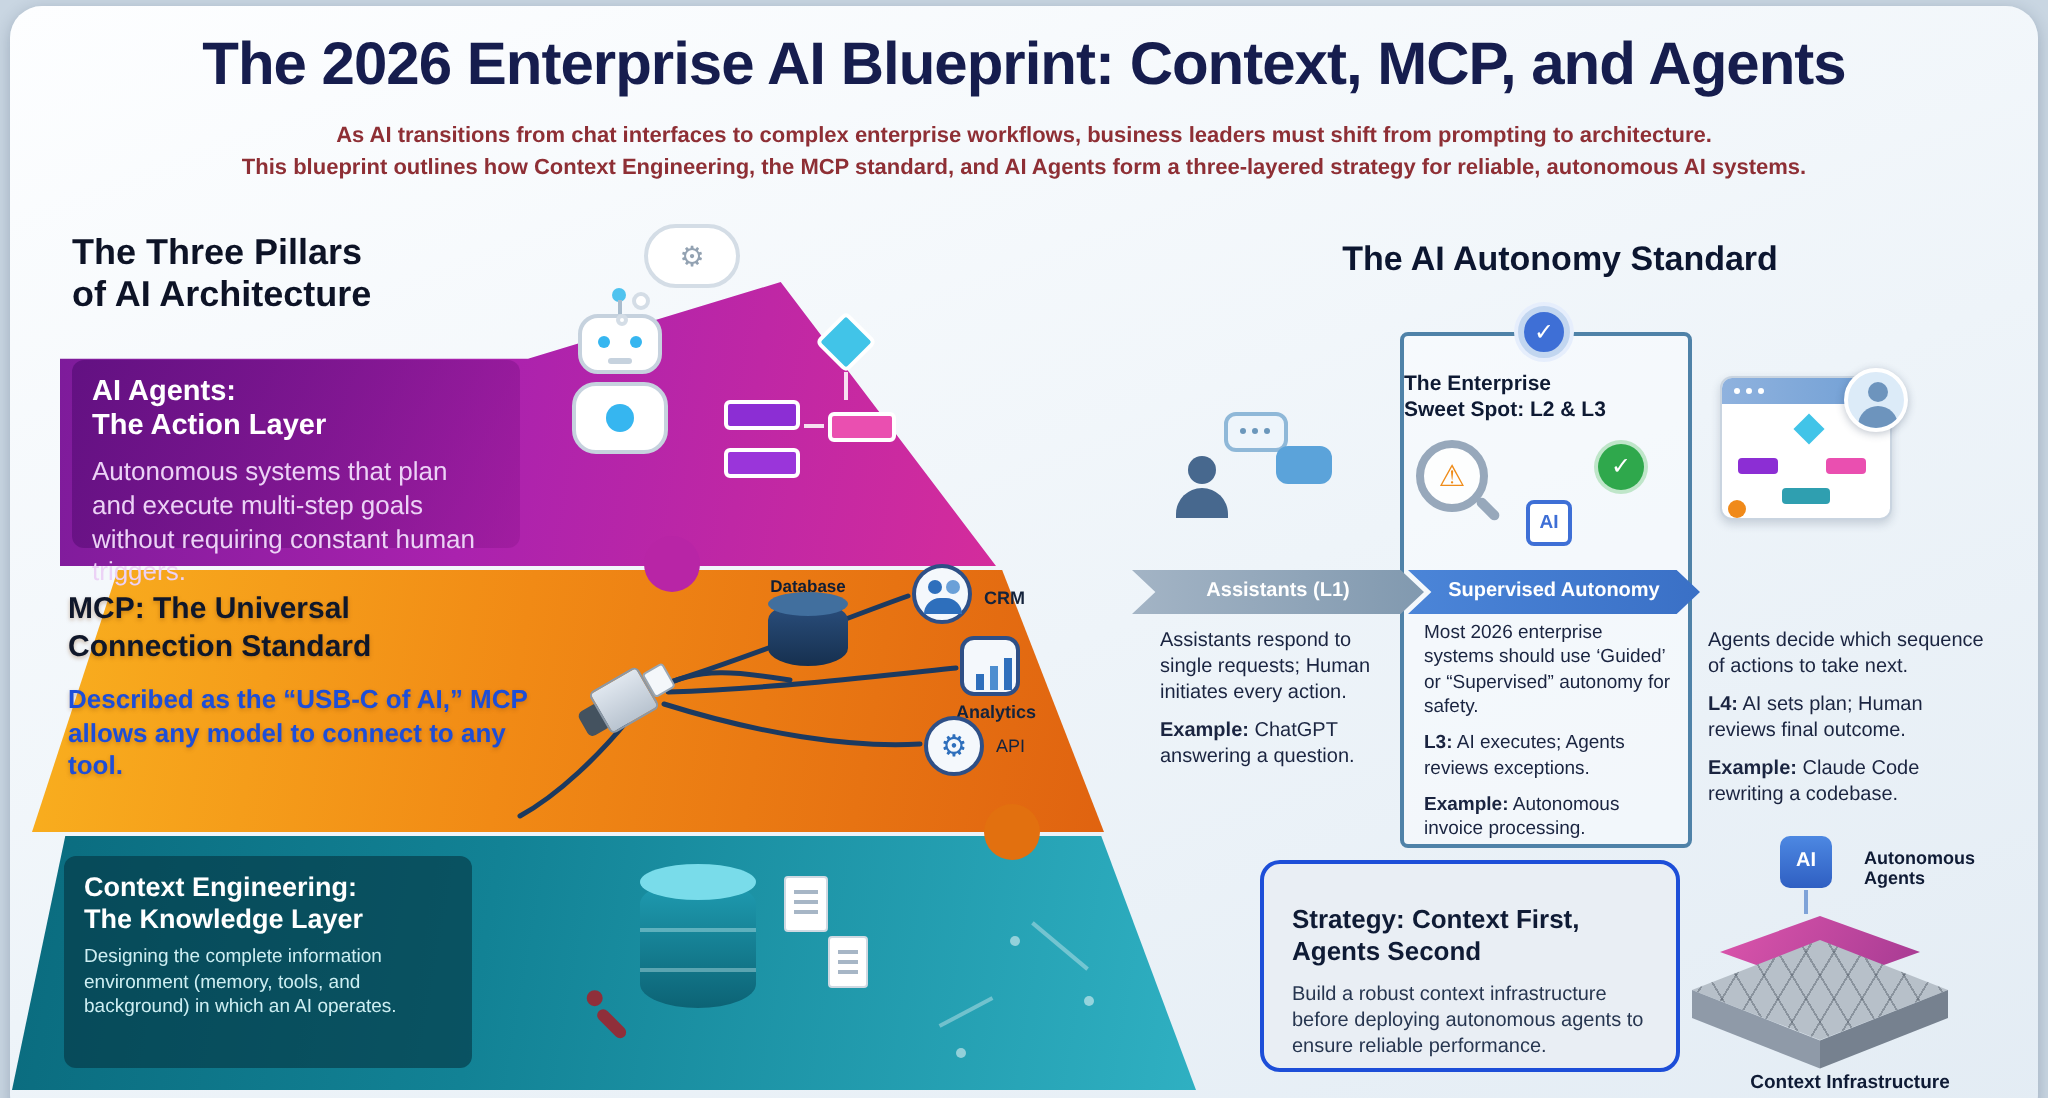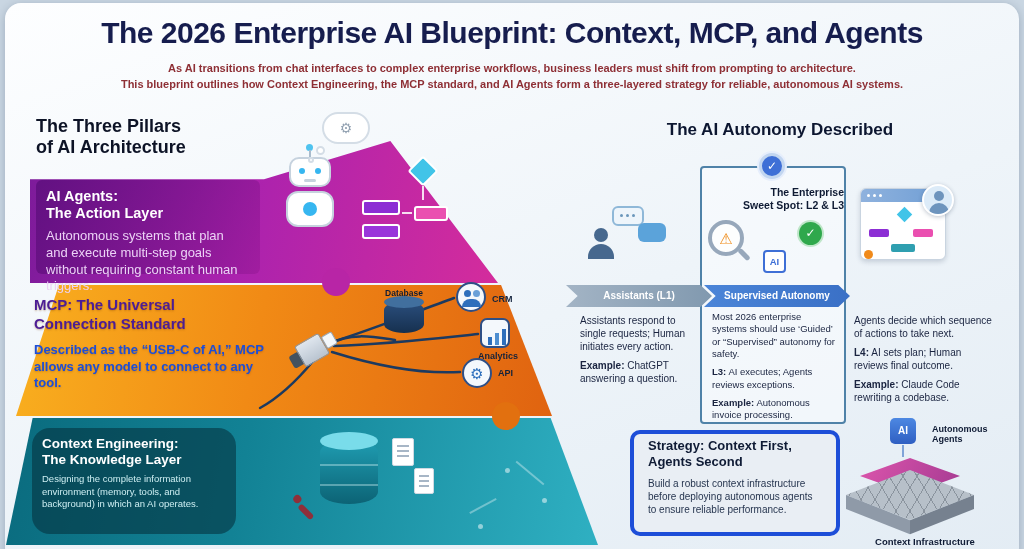--- a/index.html
+++ b/index.html
@@ -30,25 +30,25 @@
     clip-path:polygon(4.5% 0,92% 0,100% 100%,0 100%);
     background:linear-gradient(100deg,#0a6b7e,#128295 40%,#2fb0c2 100%)}
 
   
   #band1-box{left:36px;top:180px;width:224px;height:94px;border-radius:6px;z-index:10;padding:8px 10px;
     background:linear-gradient(115deg,rgba(96,16,128,.92),rgba(150,24,150,.55))}
   #band1-box .t{font-size:14.5px;font-weight:800;color:#fff;line-height:1.2}
   #band1-box .p{margin-top:5px;font-size:13px;color:#ecd2f6;line-height:1.3;width:196px}
 
   
-  #band2-title{left:34px;top:296px;z-index:10;font-size:15px;font-weight:800;color:#4c1d95;line-height:1.25;text-shadow:0 1px 2px rgba(120,60,0,.35)}
+  #band2-title{left:34px;top:296px;z-index:10;font-size:15px;font-weight:800;color:#0f172a;line-height:1.25;text-shadow:0 1px 2px rgba(120,60,0,.35)}
   #band2-body{left:34px;top:342px;width:238px;z-index:10;font-size:13px;font-weight:700;color:#1d4ed8;line-height:1.28;text-shadow:0 1px 2px rgba(120,60,0,.3)}
 
   
-  #band3-box{left:32px;top:428px;width:204px;height:106px;border-radius:18px;z-index:10;padding:8px 10px;background:rgba(5,53,66,.62)}
+  #band3-box{left:32px;top:428px;width:204px;height:106px;border-radius:6px;z-index:10;padding:8px 10px;background:rgba(5,53,66,.62)}
   #band3-box .t{font-size:13.5px;font-weight:800;color:#fff;line-height:1.2}
   #band3-box .p{margin-top:5px;font-size:9.5px;color:#cdeef2;line-height:1.3;width:178px}
 
   
   #robot{left:280px;top:144px;width:60px;height:92px;z-index:6}
   #robot .ball{position:absolute;left:26px;top:0;width:7px;height:7px;border-radius:50%;background:#4fc3ef}
   #robot .stem{position:absolute;left:29px;top:6px;width:2px;height:8px;background:#a9bccd}
   #robot .head{position:absolute;left:9px;top:13px;width:42px;height:30px;background:#fff;border:2px solid #c6d2de;border-radius:10px}
   #robot .eye{position:absolute;top:9px;width:6px;height:6px;border-radius:50%;background:#36b6f0}
   #robot .e1{left:8px}.e2{left:24px}
@@ -88,21 +88,21 @@
   #chip-crm .p1{position:absolute;left:6px;top:6px;width:7px;height:7px;border-radius:50%;background:#2e6fbc}
   #chip-crm .p2{position:absolute;left:15px;top:6px;width:7px;height:7px;border-radius:50%;background:#6aa0d8}
   #chip-crm .sh{position:absolute;left:4px;top:15px;width:19px;height:8px;border-radius:9px 9px 0 0;background:#2e6fbc}
   #lbl-crm{left:492px;top:294px;font-size:9px;font-weight:800;color:#14233c;z-index:6}
   #chip-ana{left:480px;top:318px;width:30px;height:30px;border-radius:7px}
   #chip-ana .b1{position:absolute;left:6px;top:17px;width:4px;height:8px;background:#2e6fbc}
   #chip-ana .b2{position:absolute;left:13px;top:13px;width:4px;height:12px;background:#4d8ed0}
   #chip-ana .b3{position:absolute;left:20px;top:9px;width:4px;height:16px;background:#2e6fbc}
   #lbl-ana{left:478px;top:351px;font-size:9px;font-weight:700;color:#14233c;z-index:6}
   #chip-api{left:462px;top:358px;width:30px;height:30px;border-radius:50%;text-align:center;line-height:27px;font-size:15px;color:#2e6fbc}
-  #lbl-api{left:498px;top:368px;font-size:9px;font-weight:700;color:#14233c;z-index:6}
+  #lbl-api{left:498px;top:368px;font-size:9px;font-weight:400;color:#14233c;z-index:6}
 
   
   #cyl3{left:320px;top:440px;width:58px;height:64px;background:linear-gradient(#1f9db2,#0c6375);border-radius:29px/12px;z-index:6}
   #cyl3:before{content:"";position:absolute;left:0;top:-8px;width:58px;height:18px;background:#79dcea;border-radius:50%}
   #cyl3 .s1,#cyl3 .s2{position:absolute;left:0;width:58px;height:2px;background:rgba(230,255,255,.35)}
   #cyl3 .s1{top:24px}#cyl3 .s2{top:44px}
   .doc{background:#fff;border:1px solid #cfd9e2;border-radius:2px;z-index:6}
   #doc1{left:392px;top:438px;width:22px;height:28px}
   #doc2{left:414px;top:468px;width:20px;height:26px}
   .doc i{position:absolute;left:4px;right:4px;height:2px;background:#a7b6c6}
@@ -124,21 +124,21 @@
   #assist-icon{left:588px;top:206px;width:82px;height:62px;z-index:6}
   #assist-icon .bub1{position:absolute;left:24px;top:0;width:32px;height:20px;background:#eef5fb;border:2px solid #8fb8d8;border-radius:6px}
   #assist-icon .bub1 i{position:absolute;top:6px;width:3px;height:3px;border-radius:50%;background:#6b97bb}
   #assist-icon .d1{left:6px}.d2{left:12px}.d3{left:18px}
   #assist-icon .bub2{position:absolute;left:50px;top:17px;width:28px;height:19px;background:#5ba3da;border-radius:6px}
   #assist-icon .head{position:absolute;left:6px;top:22px;width:14px;height:14px;border-radius:50%;background:#47688e}
   #assist-icon .body{position:absolute;left:0;top:38px;width:26px;height:15px;border-radius:13px 13px 0 0;background:#47688e}
 
   #sweetbox{left:700px;top:166px;width:146px;height:258px;border:2px solid #4f82a8;border-radius:4px;background:rgba(252,253,255,.5);z-index:2}
   #badge{left:759px;top:153px;width:26px;height:26px;border-radius:50%;background:#3e6fd6;border:3px solid #c2d6f0;box-shadow:0 0 0 2px #e6eefc;z-index:7;text-align:center;line-height:21px;font-size:12px;color:#fff;font-weight:800}
-  #sweet-title{left:702px;top:186px;width:142px;text-align:right;z-index:6;font-size:10.5px;font-weight:800;color:#0e1a33;line-height:1.25}
+  #sweet-title{left:702px;top:186px;width:142px;text-align:left;z-index:6;font-size:10.5px;font-weight:800;color:#0e1a33;line-height:1.25}
   #magnifier{left:708px;top:220px;width:36px;height:36px;border:4px solid #97a8bb;border-radius:50%;background:#fdfefe;z-index:6;text-align:center;line-height:29px;font-size:15px;color:#ef8c1a}
   #mag-handle{left:737px;top:252px;width:14px;height:5px;border-radius:3px;background:#97a8bb;transform:rotate(45deg);z-index:6}
   #aichip{left:763px;top:250px;width:23px;height:23px;border:2px solid #3e6fd6;border-radius:4px;background:#fff;z-index:6;text-align:center;line-height:19px;font-size:9.5px;font-weight:800;color:#3e6fd6}
   #greencheck{left:799px;top:222px;width:23px;height:23px;border-radius:50%;background:#2fa84c;box-shadow:0 0 0 2px #bfe6c9;z-index:6;text-align:center;line-height:23px;font-size:12px;color:#fff;font-weight:800}
 
   .seg{top:285px;height:22px;z-index:5;color:#fff;font-weight:700;text-align:center;line-height:22px;
     clip-path:polygon(0 0,92% 0,100% 50%,92% 100%,0 100%,8% 50%)}
   #seg1{left:566px;width:146px;font-size:10px;background:linear-gradient(90deg,#a3b4c5,#8199af)}
   #seg2{left:704px;width:146px;font-size:10px;background:linear-gradient(90deg,#4b85d8,#3a70c6)}
   #seg3{left:842px;width:166px;font-size:9.5px;background:linear-gradient(90deg,#35386f,#25285c);
@@ -157,21 +157,21 @@
   #window .w1{left:6px}.w2{left:12px}.w3{left:18px}
   #window .dm{position:absolute;left:38px;top:20px;width:11px;height:11px;background:#41c4e8;transform:rotate(45deg)}
   #window .ra{position:absolute;left:8px;top:40px;width:20px;height:8px;background:#8c2ed4;border-radius:2px}
   #window .rb{position:absolute;left:52px;top:40px;width:20px;height:8px;background:#ea4fb0;border-radius:2px}
   #window .rc{position:absolute;left:30px;top:55px;width:24px;height:8px;background:#2f9fb0;border-radius:2px}
   #avatar{left:922px;top:184px;width:32px;height:32px;border-radius:50%;background:#dcebf8;border:2px solid #fff;box-shadow:0 1px 4px rgba(40,60,90,.3);z-index:7;overflow:hidden}
   #avatar .head{position:absolute;left:10px;top:5px;width:10px;height:10px;border-radius:50%;background:#6d94bd}
   #avatar .sh{position:absolute;left:5px;top:17px;width:20px;height:12px;border-radius:10px 10px 0 0;background:#6d94bd}
   #orangedot{left:864px;top:250px;width:9px;height:9px;border-radius:50%;background:#f08a1a;z-index:6}
 
-  #strategy-box{left:630px;top:430px;width:210px;height:106px;background:#e9eef4;border:4px solid #1d4ed8;border-radius:10px;z-index:5;padding:4px 14px}
+  #strategy-box{left:630px;top:430px;width:210px;height:106px;background:#e9eef4;border:2px solid #1d4ed8;border-radius:10px;z-index:5;padding:20px 14px}
   #strategy-box .t{font-size:13px;font-weight:800;color:#0f1b35;line-height:1.22}
   #strategy-box .p{margin-top:7px;font-size:10px;color:#273650;line-height:1.32}
 
   #stack{left:844px;top:414px;width:162px;height:134px;z-index:5}
   #stack .chip{position:absolute;left:46px;top:4px;width:26px;height:26px;border:none;border-radius:5px;background:linear-gradient(#4d88e2,#2f5fc2);color:#fff;font-size:10px;font-weight:800;text-align:center;line-height:26px}
   #stack .stem{position:absolute;left:58px;top:31px;height:12px;border-left:2px dashed #7fa3d8}
   #stack .toplabel{position:absolute;left:88px;top:10px;width:66px;font-size:9px;font-weight:800;color:#0f1b35;line-height:1.15}
   .diamond{clip-path:polygon(50% 0,100% 50%,50% 100%,0 50%)}
   #stack .pink{position:absolute;left:16px;top:44px;width:100px;height:36px;background:linear-gradient(120deg,#dc55ac,#a53a92)}
   #stack .brick{position:absolute;left:2px;top:56px;width:128px;height:50px;background:#b7c0c9;
@@ -293,21 +293,21 @@
   <div class="abs" id="wrench">
     <div class="ring"></div>
       <div class="bar"></div>
   </div>
   <div class="abs cdot" id="cd1"></div>
   <div class="abs cdot" id="cd2"></div>
   <div class="abs cdot" id="cd3"></div>
   <div class="abs cline" id="cl1"></div>
   <div class="abs cline" id="cl2"></div>
 
-  <div class="abs" id="spec-heading">The AI Autonomy Described</div>
+  <div class="abs" id="spec-heading">The AI Autonomy Standard</div>
 
   <div class="abs" id="assist-icon">
     <div class="bub1">
         <i class="d1"></i>
         <i class="d2"></i>
         <i class="d3"></i>
       </div>
     <div class="bub2"></div>
     <div class="head"></div>
       <div class="body"></div>

